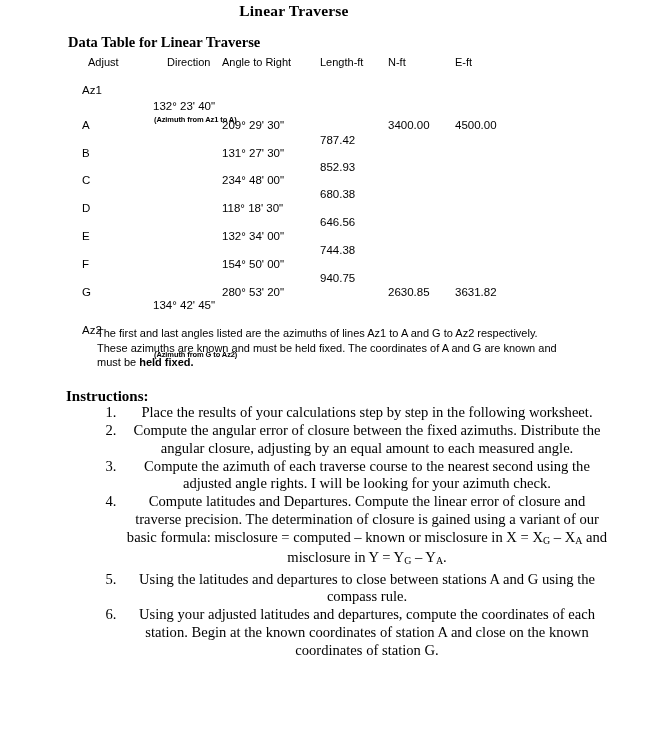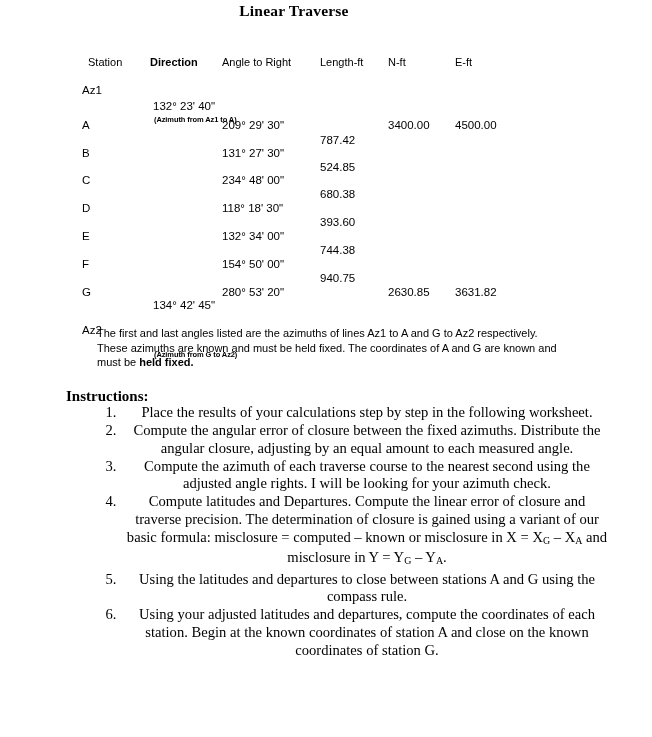--- a/index.html
+++ b/index.html
@@ -117,25 +117,26 @@
     vertical-align: -0.22em;
   }
 </style>
 </head>
 <body>
 
 <div class="page">
 
   <div class="doc-title">Linear Traverse</div>
 
+  <div class="section-heading">Data Table for Linear Traverse</div>
 
   <div class="data-table">
 
-    <div class="th" style="left:88px; top:0px;">Station</div>
-    <div class="th" style="left:150px; top:0px;font-weight:bold;">Direction</div>
+    <div class="th" style="left:88px; top:0px;">Adjust</div>
+    <div class="th" style="left:167px; top:0px;">Direction</div>
     <div class="th" style="left:222px; top:0px;">Angle to Right</div>
     <div class="th" style="left:320px; top:0px;">Length-ft</div>
     <div class="th" style="left:388px; top:0px;">N-ft</div>
     <div class="th" style="left:455px; top:0px;">E-ft</div>
 
     <div class="cell cell-station" style="top:28px;">Az1</div>
     <div class="cell cell-station" style="top:63px;">A</div>
     <div class="cell cell-station" style="top:91px;">B</div>
     <div class="cell cell-station" style="top:118px;">C</div>
     <div class="cell cell-station" style="top:146px;">D</div>
@@ -152,23 +153,23 @@
 
     <div class="cell cell-angle" style="top:63px;">209° 29' 30"</div>
     <div class="cell cell-angle" style="top:91px;">131° 27' 30"</div>
     <div class="cell cell-angle" style="top:118px;">234° 48' 00"</div>
     <div class="cell cell-angle" style="top:146px;">118° 18' 30"</div>
     <div class="cell cell-angle" style="top:174px;">132° 34' 00"</div>
     <div class="cell cell-angle" style="top:202px;">154° 50' 00"</div>
     <div class="cell cell-angle" style="top:230px;">280° 53' 20"</div>
 
     <div class="cell cell-len" style="top:78px;">787.42</div>
-    <div class="cell cell-len" style="top:105px;">524.85</div>
+    <div class="cell cell-len" style="top:105px;">852.93</div>
     <div class="cell cell-len" style="top:132px;">680.38</div>
-    <div class="cell cell-len" style="top:160px;">393.60</div>
+    <div class="cell cell-len" style="top:160px;">646.56</div>
     <div class="cell cell-len" style="top:188px;">744.38</div>
     <div class="cell cell-len" style="top:216px;">940.75</div>
 
     <div class="cell cell-n" style="top:63px;">3400.00</div>
     <div class="cell cell-e" style="top:63px;">4500.00</div>
     <div class="cell cell-n" style="top:230px;">2630.85</div>
     <div class="cell cell-e" style="top:230px;">3631.82</div>
   </div>
 
   <div class="fixed-note"><span>The first and last angles listed are the azimuths of lines Az1 to A and G to Az2 respectively.  These azimuths are known and must be held fixed.  The coordinates of A and G are known and must be </span><b>held fixed.</b></div>

